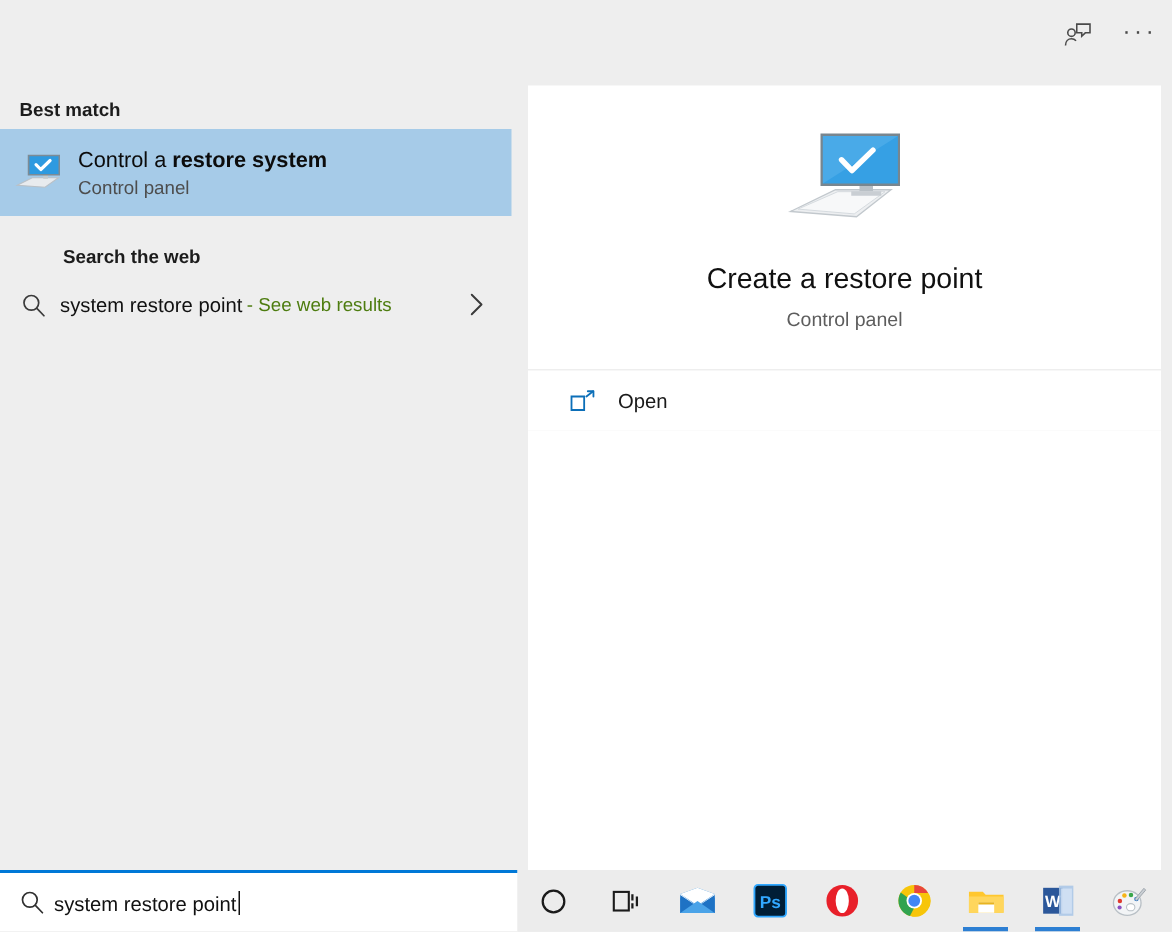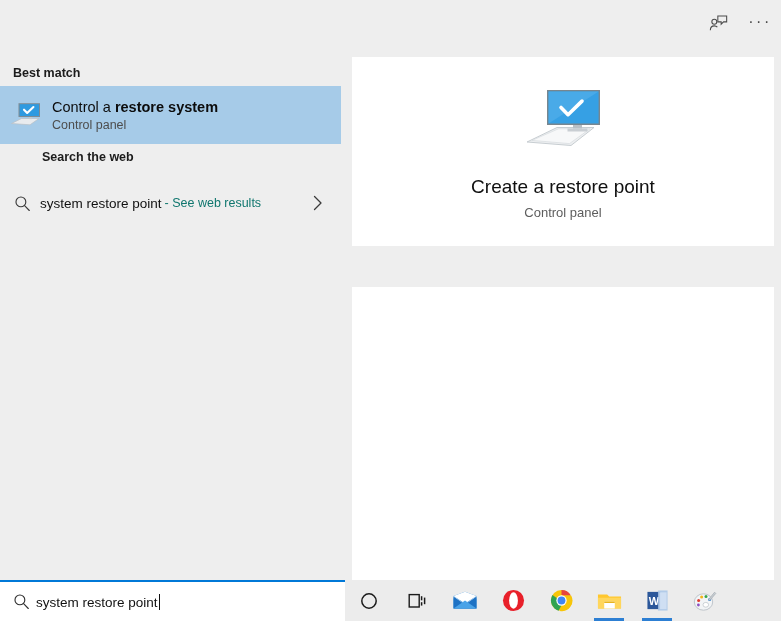--- a/index.html
+++ b/index.html
@@ -110,21 +110,21 @@
     width: 341px; height: 42px;
     display: flex; align-items: center;
     cursor: default;
   }
   #web-row-icon {
     width: 40px; min-width: 40px;
     display: flex; align-items: center; justify-content: center;
     padding-left: 4px;
   }
   #web-row-label { font-size: 13.5px; color: #111; }
-  #web-row-suffix { font-size: 12.5px; color: #0f766e; margin-left: 3px; }
+  #web-row-suffix { font-size: 12.5px; color: #4d7c0f; margin-left: 3px; }
   #web-row-chevron {
     position: absolute; right: 18px; top: 50%;
     transform: translateY(-50%);
     color: #3a3a3a;
     display: flex; align-items: center;
   }
 
   
   #right-panel {
     position: absolute;
@@ -273,21 +273,21 @@
 
           <path d="M15 9.7 l3.2 3.3 l6.2 -6.0" fill="none" stroke="#ffffff" stroke-width="2.1" stroke-linecap="round" stroke-linejoin="round"></path>
         </svg>
       </div>
       <div id="best-match-text">
         <div id="best-match-title"><span>Control a </span><b>restore system</b></div>
         <div id="best-match-sub">Control panel</div>
       </div>
     </div>
 
-    <div class="section-head" style="position:absolute; left:0; top:136px;padding-left:42px;">Search the web</div>
+    <div class="section-head" style="position:absolute; left:0; top:150px;padding-left:42px;">Search the web</div>
 
     <div id="web-row">
       <div id="web-row-icon">
         <svg width="17" height="17" viewBox="0 0 18 18">
           <circle cx="7.3" cy="7.3" r="5.2" fill="none" stroke="#3a3a3a" stroke-width="1.2"></circle>
           <line x1="11.2" y1="11.2" x2="16.2" y2="16.4" stroke="#3a3a3a" stroke-width="1.2" stroke-linecap="round"></line>
         </svg>
       </div>
       <span id="web-row-label">system restore point</span>
       <span id="web-row-suffix">- See web results</span>
@@ -317,20 +317,33 @@
 
           <path d="M28.6 7.6 L78.6 7.6 L28.6 39.4 Z" fill="#49aae8"></path>
 
           <path d="M41 23.5 l7 7.2 l14 -13.6" fill="none" stroke="#ffffff" stroke-width="3.6" stroke-linecap="round" stroke-linejoin="round"></path>
         </svg>
       </div>
       <div id="preview-title">Create a restore point</div>
       <div id="preview-sub">Control panel</div>
     </div>
 
+    <div id="actions-card">
+      <div id="open-row" style="display:flex;align-items:center;width:100%;">
+        <div id="open-icon">
+          <svg width="17" height="15" viewBox="0 0 18 16">
+            <path d="M1 4.2 h9.3 v10.3 h-12.0" fill="none"></path>
+            <path d="M1 4.6 L10 4.6 L10 14.2 L1 14.2 Z" fill="none" stroke="#0c6fb8" stroke-width="1.3"></path>
+            <path d="M11.6 4.6 L16.4 0.9" fill="none" stroke="#0c6fb8" stroke-width="1.3" stroke-linecap="round"></path>
+            <path d="M12.6 0.9 L16.6 0.9 L16.6 4.7" fill="none" stroke="#0c6fb8" stroke-width="1.3" stroke-linecap="round" stroke-linejoin="round"></path>
+          </svg>
+        </div>
+        <span id="open-label">Open</span>
+      </div>
+    </div>
 
     <div id="right-white-fill"></div>
   </div>
 
   <div id="bottom-bar">
 
     <div id="search-box">
       <div id="search-icon">
         <svg width="17" height="17" viewBox="0 0 18 18">
           <circle cx="7.3" cy="7.3" r="5.2" fill="none" stroke="#303030" stroke-width="1.2"></circle>
@@ -360,20 +373,26 @@
       <div class="task-item">
         <svg width="26" height="20" viewBox="0 0 26 20">
           <path d="M1.5 5 L13 0.8 L24.5 5 L24.5 17.6 L1.5 17.6 Z" fill="#2b88d8"></path>
           <path d="M1.5 5 L13 13.2 L24.5 5 L24.5 7.2 L13 15.6 L1.5 7.2 Z" fill="#ffffff"></path>
           <path d="M1.5 5 L13 0.8 L24.5 5 L13 12.6 Z" fill="#ffffff"></path>
           <path d="M1.5 5.6 L13 13.4 L24.5 5.6 L24.5 17.6 L1.5 17.6 Z" fill="#1e72c4"></path>
           <path d="M1.5 17.6 L13 9.6 L24.5 17.6 Z" fill="#4aa3e8"></path>
         </svg>
       </div>
 
+      <div class="task-item">
+        <svg width="23" height="23" viewBox="0 0 24 24">
+          <rect x="1" y="1" width="22" height="22" rx="2.5" fill="#001e36" stroke="#31a8ff" stroke-width="1.3"></rect>
+          <text x="12" y="17" font-family="Liberation Sans, sans-serif" font-size="12" font-weight="bold" fill="#31a8ff" text-anchor="middle">Ps</text>
+        </svg>
+      </div>
 
       <div class="task-item">
         <svg width="23" height="23" viewBox="0 0 24 24">
           <circle cx="12" cy="12" r="11" fill="#e8202a"></circle>
           <ellipse cx="12" cy="12" rx="4.6" ry="8.6" fill="#ffffff"></ellipse>
         </svg>
       </div>
 
       <div class="task-item">
         <svg width="23" height="23" viewBox="0 0 24 24">

